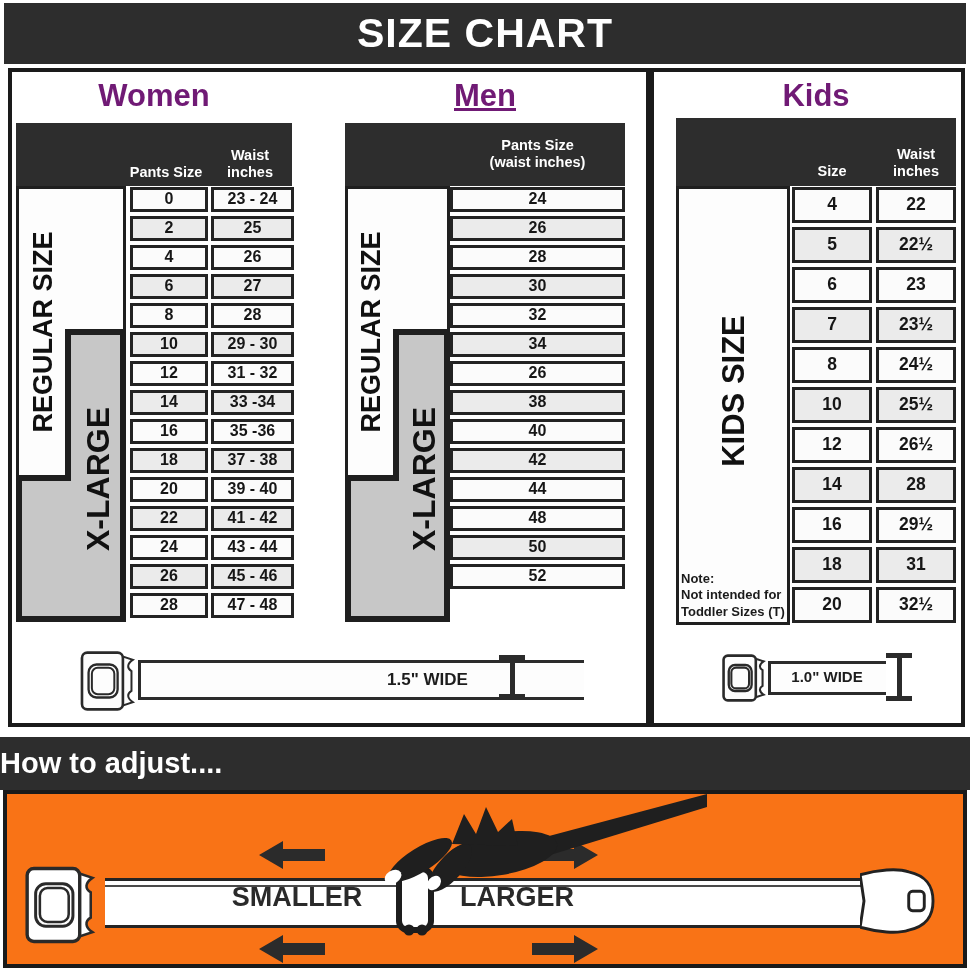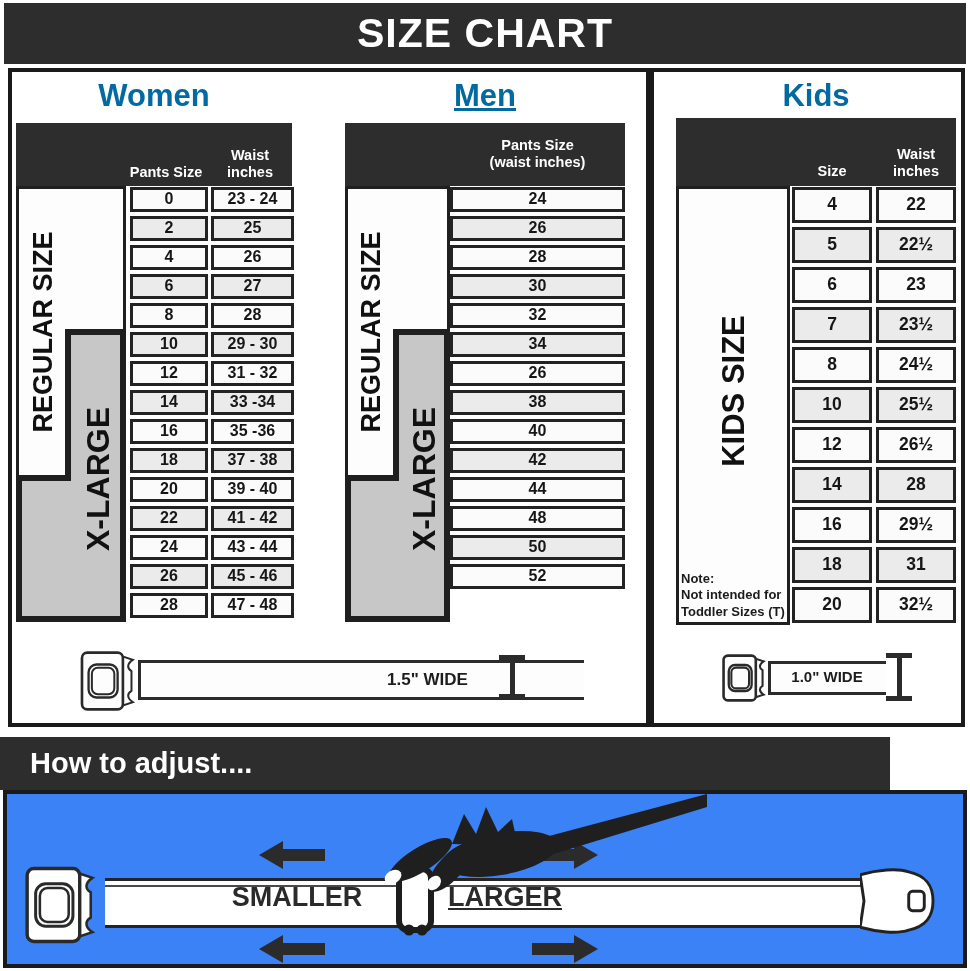--- a/index.html
+++ b/index.html
@@ -6,31 +6,31 @@
   #root {
     position:relative; width:970px; height:971px; overflow:hidden;
     background:#fff; font-family:"Liberation Sans","DejaVu Sans",sans-serif;
     color:#1b1b1b;
   }
   .abs { position:absolute; }
   
   .banner { background:#2d2d2d; color:#fff; }
   #top-banner { left:4px; top:3px; width:962px; height:61px; text-align:center;
     font-size:41px; font-weight:bold; line-height:61px; letter-spacing:1px; }
-  #adjust-banner { left:0; top:737px; width:890px; height:53px;
-    font-size:29px; font-weight:bold; line-height:53px; padding-left:30px; box-sizing:border-box; }
+  #adjust-banner { left:0; top:737px; width:970px; height:53px;
+    font-size:29px; font-weight:bold; line-height:53px; box-sizing:border-box; }
   
   .panel { position:absolute; top:68px; height:659px; background:#fff;
     border:4px solid #1a1a1a; box-sizing:border-box; }
   #left-panel  { left:8px;   width:642px; }
   #kids-panel  { left:650px; width:315px; }
   #bottom-panel{ position:absolute; left:3px; top:790px; width:964px; height:178px;
-    background:#3b82f6; border:4px solid #1a1a1a; box-sizing:border-box; }
+    background:#f97316; border:4px solid #1a1a1a; box-sizing:border-box; }
   .heading { position:absolute; top:6px; text-align:center;
-    font-size:31px; font-weight:bold; color:#0369a1; }
+    font-size:31px; font-weight:bold; color:#701a75; }
   
   .thead { position:absolute; background:#2d2d2d; color:#fff; }
   .thead span { position:absolute; text-align:center; font-size:14.5px; font-weight:600;
     line-height:17px; white-space:pre-line; }
   
   .tbody { position:absolute; }
   .trow { display:flex; gap:3px; margin-bottom:4px; }
   .cell { box-sizing:border-box; border:3px solid #232323; background:#fbfbfb;
     text-align:center; font-weight:bold; color:#161616; }
   .trow.alt .cell { background:#ebebeb; }
@@ -315,21 +315,21 @@
     <div class="abs" style="left:98px;top:84px;width:766px;height:50px;background:#fff;border-top:3.5px solid #242424;border-bottom:3.5px solid #242424;box-sizing:border-box;">
       <div style="position:absolute;left:0;right:0;top:4px;height:2px;background:#4a4a4a;"></div>
     </div>
 
     <svg class="abs" style="left:853px;top:72px;" width="78" height="70" viewBox="0 0 80 72">
       <path d="M0 9 C 18 4 38 2 50 6 C 68 10 75 20 75 36 C 75 52 68 62 50 66 C 38 70 18 68 0 63 L4 36 Z" fill="#fff" stroke="#222" stroke-width="3"></path>
       <rect x="50" y="26" width="16" height="20" rx="4" fill="#fff" stroke="#222" stroke-width="3"></rect>
     </svg>
 
     <div class="adj-word" style="left:175px;">SMALLER</div>
-    <div class="adj-word" style="left:383px;text-decoration:underline;">LARGER</div>
+    <div class="adj-word" style="left:395px;">LARGER</div>
 
     <svg class="abs" style="left:252px;top:47px;" width="66" height="28" viewBox="0 0 66 28">
       <polygon points="0,14 24,0 24,8 66,8 66,20 24,20 24,28" fill="#2b2b2b"></polygon>
     </svg>
     <svg class="abs" style="left:252px;top:141px;" width="66" height="28" viewBox="0 0 66 28">
       <polygon points="0,14 24,0 24,8 66,8 66,20 24,20 24,28" fill="#2b2b2b"></polygon>
     </svg>
     <svg class="abs" style="left:525px;top:47px;" width="66" height="28" viewBox="0 0 66 28">
       <polygon points="66,14 42,0 42,8 0,8 0,20 42,20 42,28" fill="#2b2b2b"></polygon>
     </svg>

